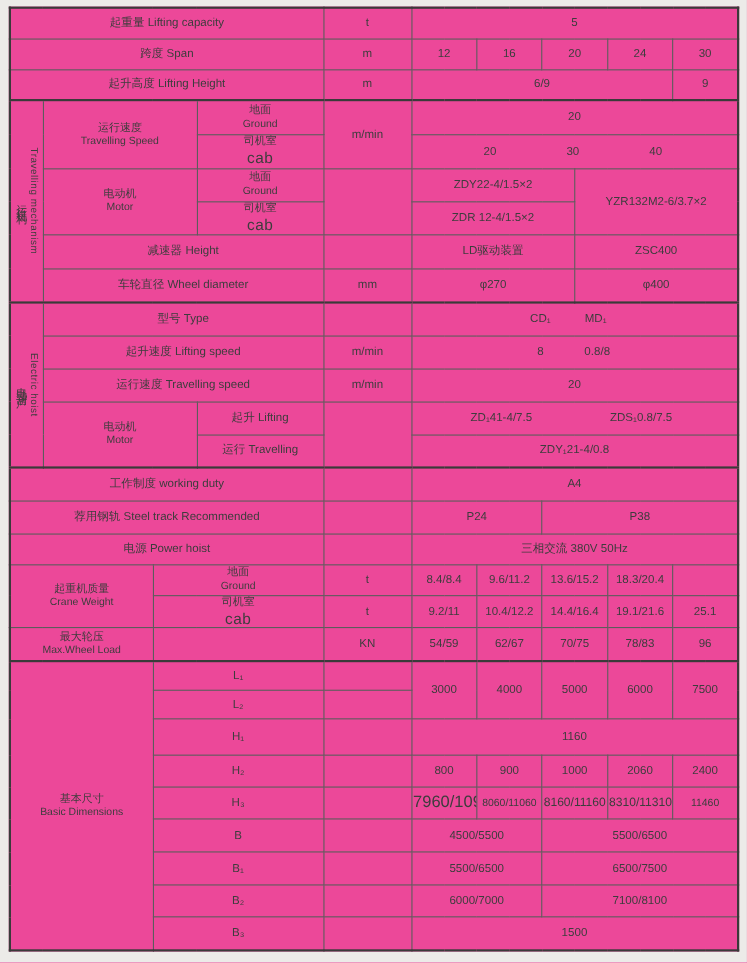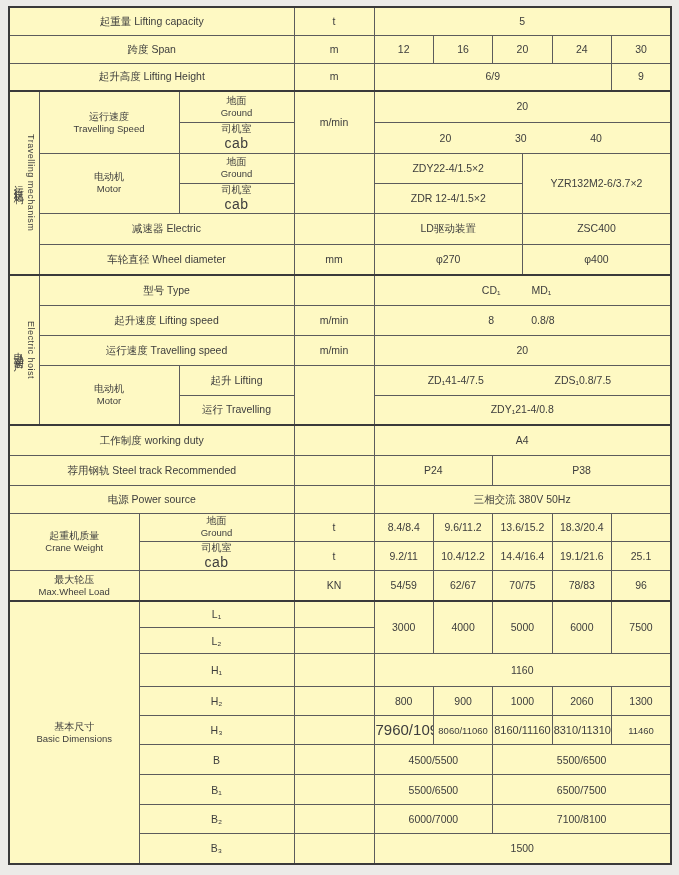--- a/index.html
+++ b/index.html
@@ -6,21 +6,21 @@
   body {
     width:679px; height:875px; position:relative;
     background:#ecebe8;
     font-family:"Liberation Sans","DejaVu Sans",sans-serif;
     color:#3d3d3d;
   }
   .sheet { position:absolute; left:8px; top:6px; }
   table.spec {
     border-collapse:collapse; table-layout:fixed;
     width:662px; border:2px solid #3a3a3a;
-    background:#fef9c3;
+    background:#ec4899;
   }
   td {
     border:1px solid #5c5c5c; padding:0 1px;
     text-align:center; vertical-align:middle;
     font-size:10.5px; line-height:1.2; overflow:hidden;
   }
   tr.sec td { border-top:2px solid #3a3a3a; }
   .lz { font-size:10px;font-family:Liberation Serif, serif; }
   .le { font-size:9.5px; }
   .cabtxt { font-size:14px; letter-spacing:0.5px; }
@@ -127,21 +127,21 @@
 
 <tr class="h30">
   <td>
     <div class="lz">司机室</div>
     <div class="cabtxt">cab</div>
   </td>
   <td colspan="5">ZDR 12-4/1.5×2</td>
 </tr>
 
 <tr class="h31">
-  <td colspan="3">减速器  Electric</td>
+  <td colspan="3">减速器  Height</td>
   <td></td>
   <td colspan="5">LD驱动装置</td>
   <td colspan="5">ZSC400</td>
 </tr>
 
 <tr class="h31">
   <td colspan="3">车轮直径  Wheel diameter</td>
   <td>mm</td>
   <td colspan="5">φ270</td>
   <td colspan="5">φ400</td>
@@ -202,21 +202,21 @@
 </tr>
 
 <tr class="h30">
   <td colspan="4">荐用钢轨  Steel track Recommended</td>
   <td></td>
   <td colspan="4">P24</td>
   <td colspan="6">P38</td>
 </tr>
 
 <tr class="h28">
-  <td colspan="4">电源  Power source</td>
+  <td colspan="4">电源  Power hoist</td>
   <td></td>
   <td colspan="10">三相交流  380V  50Hz</td>
 </tr>
 
 <tr class="h28">
   <td colspan="2" rowspan="2">
     <div class="lz">起重机质量</div>
     <div class="le">Crane Weight</div>
   </td>
   <td colspan="2">
@@ -283,21 +283,21 @@
   <td colspan="10">1160</td>
 </tr>
 
 <tr class="h29">
   <td colspan="2">H₂</td>
   <td></td>
   <td colspan="2">800</td>
   <td colspan="2">900</td>
   <td colspan="2">1000</td>
   <td colspan="2">2060</td>
-  <td colspan="2">1300</td>
+  <td colspan="2">2400</td>
 </tr>
 
 <tr class="h29">
   <td colspan="2">H₃</td>
   <td></td>
   <td colspan="2" style="font-size:15px">7960/10960</td>
   <td colspan="2" style="font-size:9.5px">8060/11060</td>
   <td colspan="2" style="font-size:11px">8160/11160</td>
   <td colspan="2" style="font-size:11px">8310/11310</td>
   <td colspan="2" style="font-size:9.5px">11460</td>

